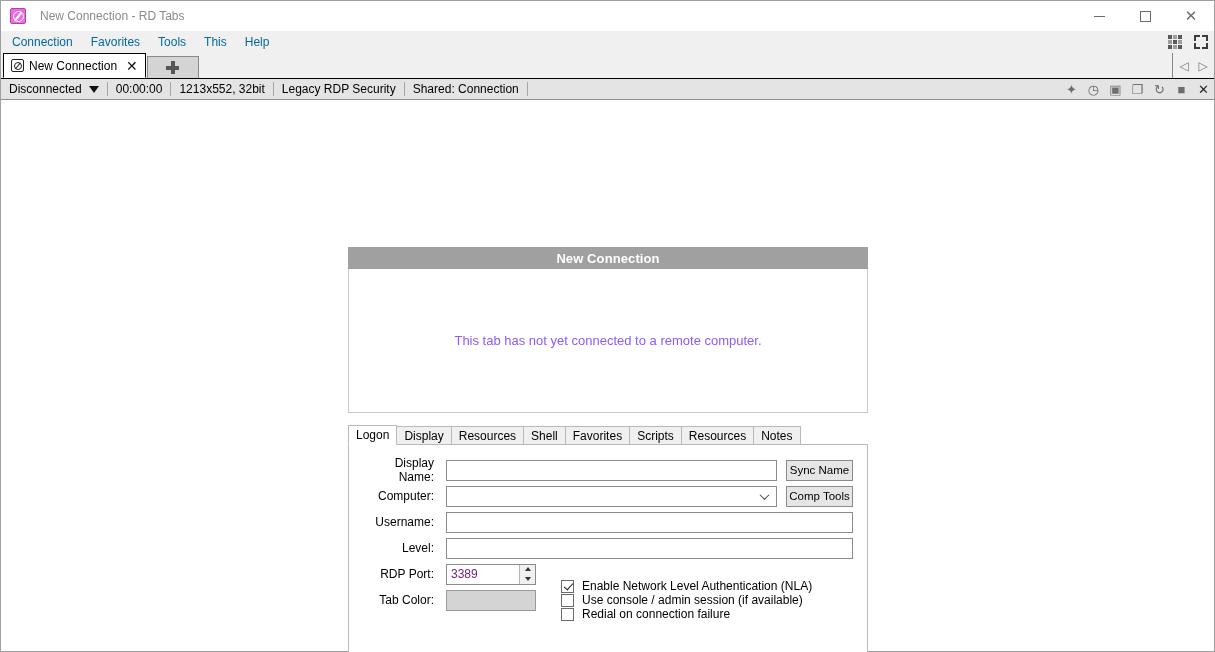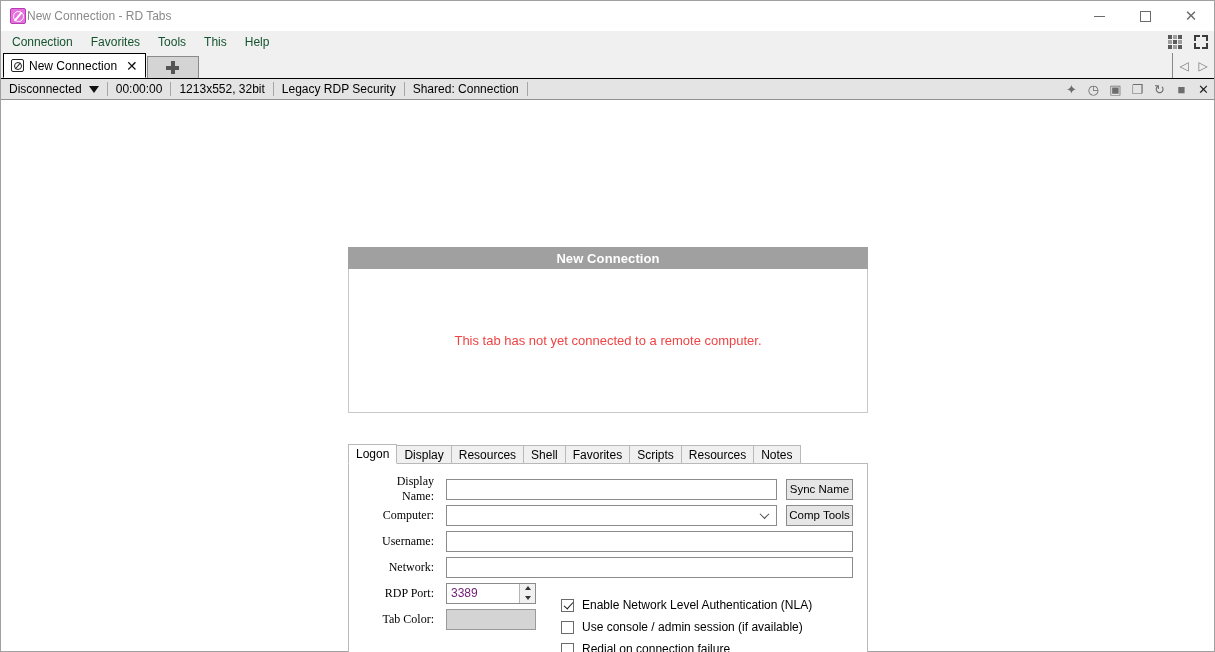--- a/index.html
+++ b/index.html
@@ -46,21 +46,21 @@
   }
   .title-icon .ring::after {
     content: "";
     position: absolute;
     left: 50%; top: -1px;
     width: 1.6px; height: 11px;
     background: #ffffff;
     transform: translateX(-50%) rotate(40deg);
   }
   .title-text {
-    margin-left: 1px;
+    margin-left: 14px;
     font-size: 12px;
     color: #8a8a8a;
     white-space: nowrap;
   }
   .win-controls {
     position: absolute;
     right: 0; top: 0;
     height: 30px;
     display: flex;
   }
@@ -83,21 +83,21 @@
   .menubar {
     height: 22px;
     background: #f0f0f0;
     display: flex;
     align-items: center;
     position: relative;
     flex: 0 0 auto;
   }
   .menu-item {
     font-size: 12px;
-    color: #14532d;
+    color: #0369a1;
     padding: 2px 9px;
     line-height: 16px;
     white-space: nowrap;
   }
   .menu-item:first-child { margin-left: 2px; }
   .menubar-right {
     position: absolute;
     right: 6px; top: 0;
     height: 22px;
     display: flex; align-items: center; gap: 12px;
@@ -265,27 +265,27 @@
     display: flex; align-items: center; justify-content: center;
     letter-spacing: 0.1px;
   }
   .panel-body {
     height: 144px;
     background: #ffffff;
     border: 1px solid #c8c8c8;
     border-top: none;
     display: flex; align-items: center; justify-content: center;
   }
-  .panel-msg { font-size: 13px; color: #ef4444; }
+  .panel-msg { font-size: 13px; color: #8b5cf6; }
 
   
   .form-tabstrip {
     display: flex;
     align-items: flex-end;
-    margin-top: 31px;
+    margin-top: 12px;
     height: 20px;
     position: relative;
     z-index: 2;
   }
   .ftab {
     height: 19px;
     padding: 0 7px;
     font-size: 12px;
     color: #000;
     background: #f0f0f0;
@@ -316,21 +316,20 @@
     height: 26px;
     margin-bottom: 0px;
   }
   .flabel {
     width: 83px;
     text-align: right;
     font-size: 12px;
     color: #000;
     padding-right: 12px;
     flex: 0 0 auto;
-    font-family: Liberation Serif, serif;
   }
   .finput {
     height: 21px;
     border: 1px solid #8b8b8b;
     background: #ffffff;
     flex: 1 1 auto;
     font-size: 12px;
     padding: 0 4px;
     outline: none;
     font-family: "Liberation Sans", sans-serif;
@@ -407,21 +406,21 @@
     background: #d4d4d4;
     border: 1px solid #9a9a9a;
     flex: 0 0 auto;
   }
   .check-col {
     position: absolute;
     left: 212px;
     top: 134px;
     display: flex;
     flex-direction: column;
-    gap: 8px;
+    gap: 0;
   }
   .chk-row { display: flex; align-items: center; font-size: 12px; color: #000; }
   .chk-box {
     width: 13px; height: 13px;
     border: 1px solid #6b6b6b;
     background: #fff;
     margin-right: 8px;
     position: relative;
     flex: 0 0 auto;
   }
@@ -565,21 +564,21 @@
           <div class="fbtn">Comp Tools</div>
         </div>
 
         <div class="frow">
           <div class="flabel">Username:</div>
           <input class="finput wide-input" type="text" value="" style="">
         </div>
 
 
         <div class="frow">
-          <div class="flabel">Network:</div>
+          <div class="flabel">Level:</div>
           <input class="finput wide-input" type="text" value="" style="">
         </div>
 
         <div class="frow">
           <div class="flabel">RDP Port:</div>
           <div class="spin-wrap">
             <input class="finput" type="text" value="3389" style="">
             <div class="spin-btns">
               <div class="spin-btn">
                   <span class="up-a"></span>

